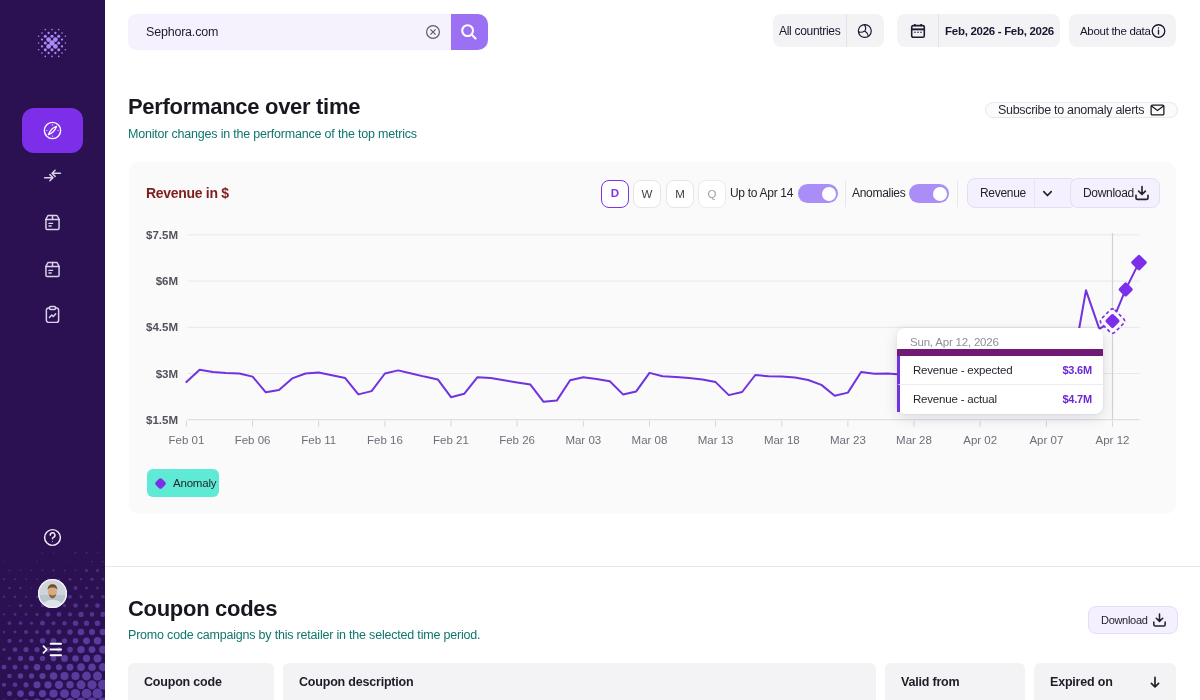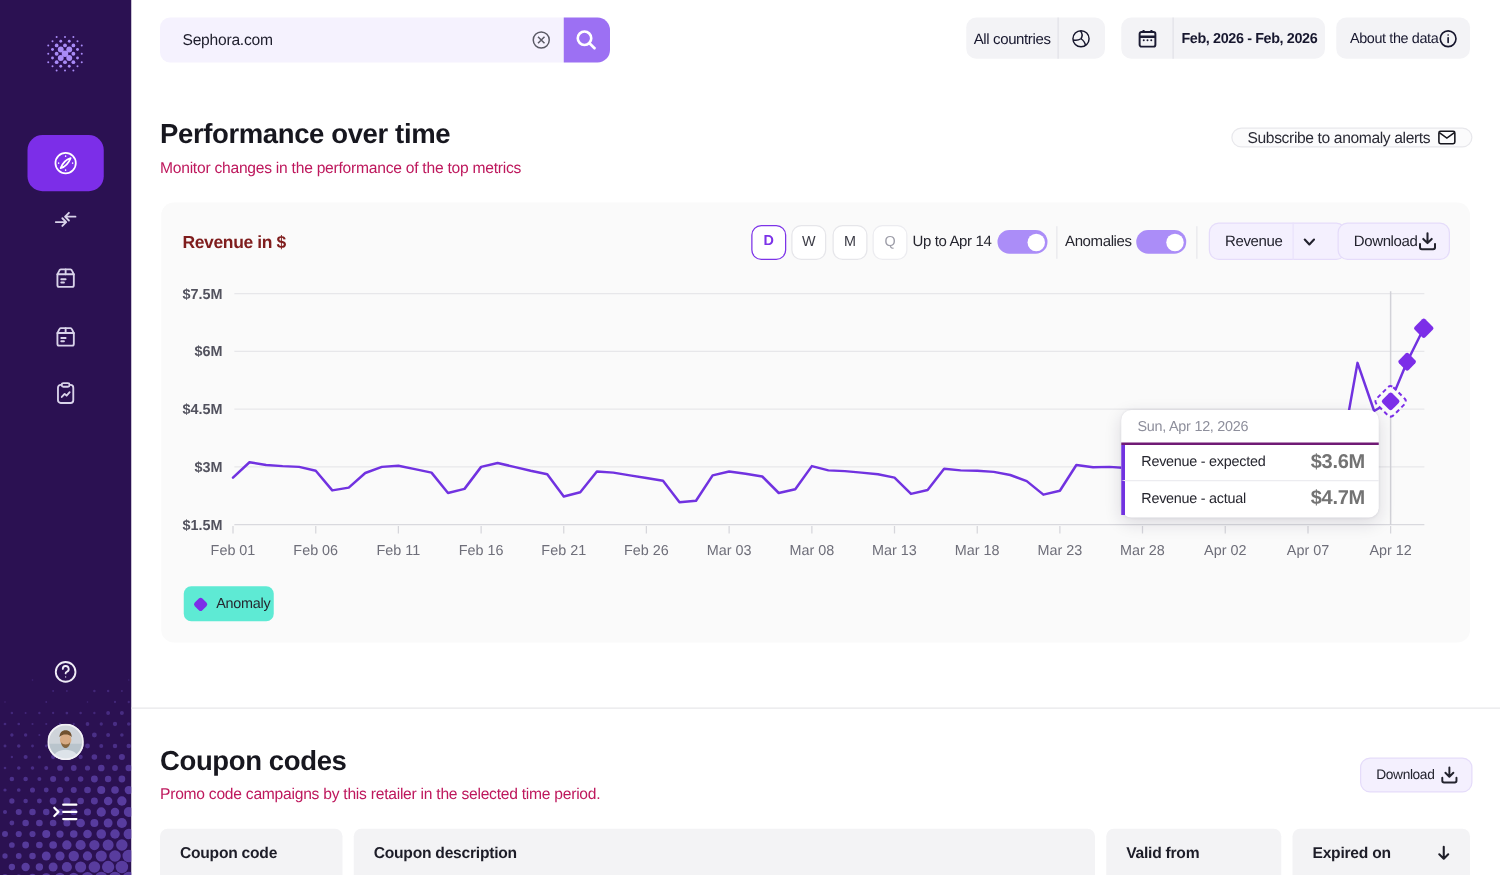--- a/index.html
+++ b/index.html
@@ -18,45 +18,45 @@
 #searchwrap { left:128px; top:14px; width:360px; height:36px; }
 #searchinput { left:0; top:0; width:323px; height:36px; background:#f5f2fe; border-radius:8px 0 0 8px;
   font-size:12.5px; color:#1d1d2b; line-height:36px; padding-left:18px; font-weight:400; white-space:nowrap; letter-spacing:-0.2px; }
 #searchbtn { left:323px; top:0; width:37px; height:36px; background:#9c70f3; border-radius:0 10px 10px 0; }
 .topbtn { top:14px; height:33px; background:#f3f3f6; border-radius:8px; color:#17172e;
   font-size:12px; display:flex; align-items:center; white-space:nowrap; letter-spacing:-0.3px; }
 .tbdivider { width:1px; background:#e2e2e8; align-self:stretch; }
 
 
 h1 { font-size:22px; letter-spacing:-0.3px; color:#17171f; font-weight:700; white-space:nowrap; }
-.subt { font-size:12.5px; color:#be185d; white-space:nowrap; letter-spacing:-0.2px; }
+.subt { font-size:12.5px; color:#0f766e; white-space:nowrap; letter-spacing:-0.2px; }
 .ghostbtn { height:16px; background:#fbfbfc; border:1px solid #e8e8ec; border-radius:8px;
   font-size:12.5px; color:#2a2a35; display:flex; align-items:center; font-weight:400; white-space:nowrap; letter-spacing:-0.3px; }
 
 
 #card { left:129px; top:162px; width:1047px; height:352px; background:#fafafa; border-radius:10px; }
 .seg { top:180px; width:28px; height:28px; border-radius:8px; background:#fff; border:1px solid #e6e6ea;
   font-size:11.5px; font-weight:500; color:#3c3c46; text-align:center; line-height:26px; }
 .toggle { top:184px; width:40px; height:19px; border-radius:10px; background:#ab8df8; }
 .knob { position:absolute; right:2.5px; top:2.5px; width:14px; height:14px; border-radius:50%; background:#fff; }
 .ctrltext { top:186px; font-size:12px; color:#26262f; white-space:nowrap; letter-spacing:-0.3px; }
 .vdiv { top:181px; width:1px; height:26px; background:#e7e7ec; }
 .lavbtn { top:178px; height:30px; background:#f4f0fe; border:1px solid #e5dcfa; border-radius:8px; font-size:12px; color:#23232e;
   display:flex; align-items:center; white-space:nowrap; letter-spacing:-0.3px; }
 
 
 #tooltip { left:897px; top:328px; width:206px; height:86px; background:#fff; border-radius:8px;
   box-shadow:0 4px 14px rgba(30,20,60,.14), 0 0 2px rgba(30,20,60,.08); }
 #tooltip .tt-head { height:28px; line-height:29px; padding-left:13px; color:#8e8f9c; font-size:11.5px;
-  letter-spacing:-0.2px; border-bottom:2px solid #701a75; white-space:nowrap; }
+  letter-spacing:-0.2px; border-bottom:7px solid #701a75; white-space:nowrap; }
 #tooltip .tt-row { position:relative; height:28px; display:flex; align-items:center; padding:0 11px 0 13px;
   border-left:3px solid #7132e0; }
 #tooltip .tt-row + .tt-row { border-top:1px solid #ececf0; }
 #tooltip .tt-row .lab { font-size:11.5px; color:#26262f; letter-spacing:-0.2px; white-space:nowrap; }
-#tooltip .tt-row .val { margin-left:auto; font-size:16px; font-weight:700; color:#737373; letter-spacing:-0.2px; }
+#tooltip .tt-row .val { margin-left:auto; font-size:11px; font-weight:700; color:#6d28d9; letter-spacing:-0.2px; }
 
 
 #legend { left:147px; top:469px; width:72px; height:28px; background:#5eead4; border-radius:6px;
   display:flex; align-items:center; font-size:11.5px; letter-spacing:-0.2px; color:#26262f; }
 
 
 #coupdiv { left:105px; top:566px; width:1095px; height:1px; background:#e7e7ea; }
 .thcell { top:663px; height:37px; background:#f3f3f5; border-radius:6px 6px 0 0;
   font-size:12.5px; font-weight:700; color:#1d1d28; display:flex; align-items:center; padding-left:16px; white-space:nowrap; letter-spacing:-0.2px; }
 </style>

